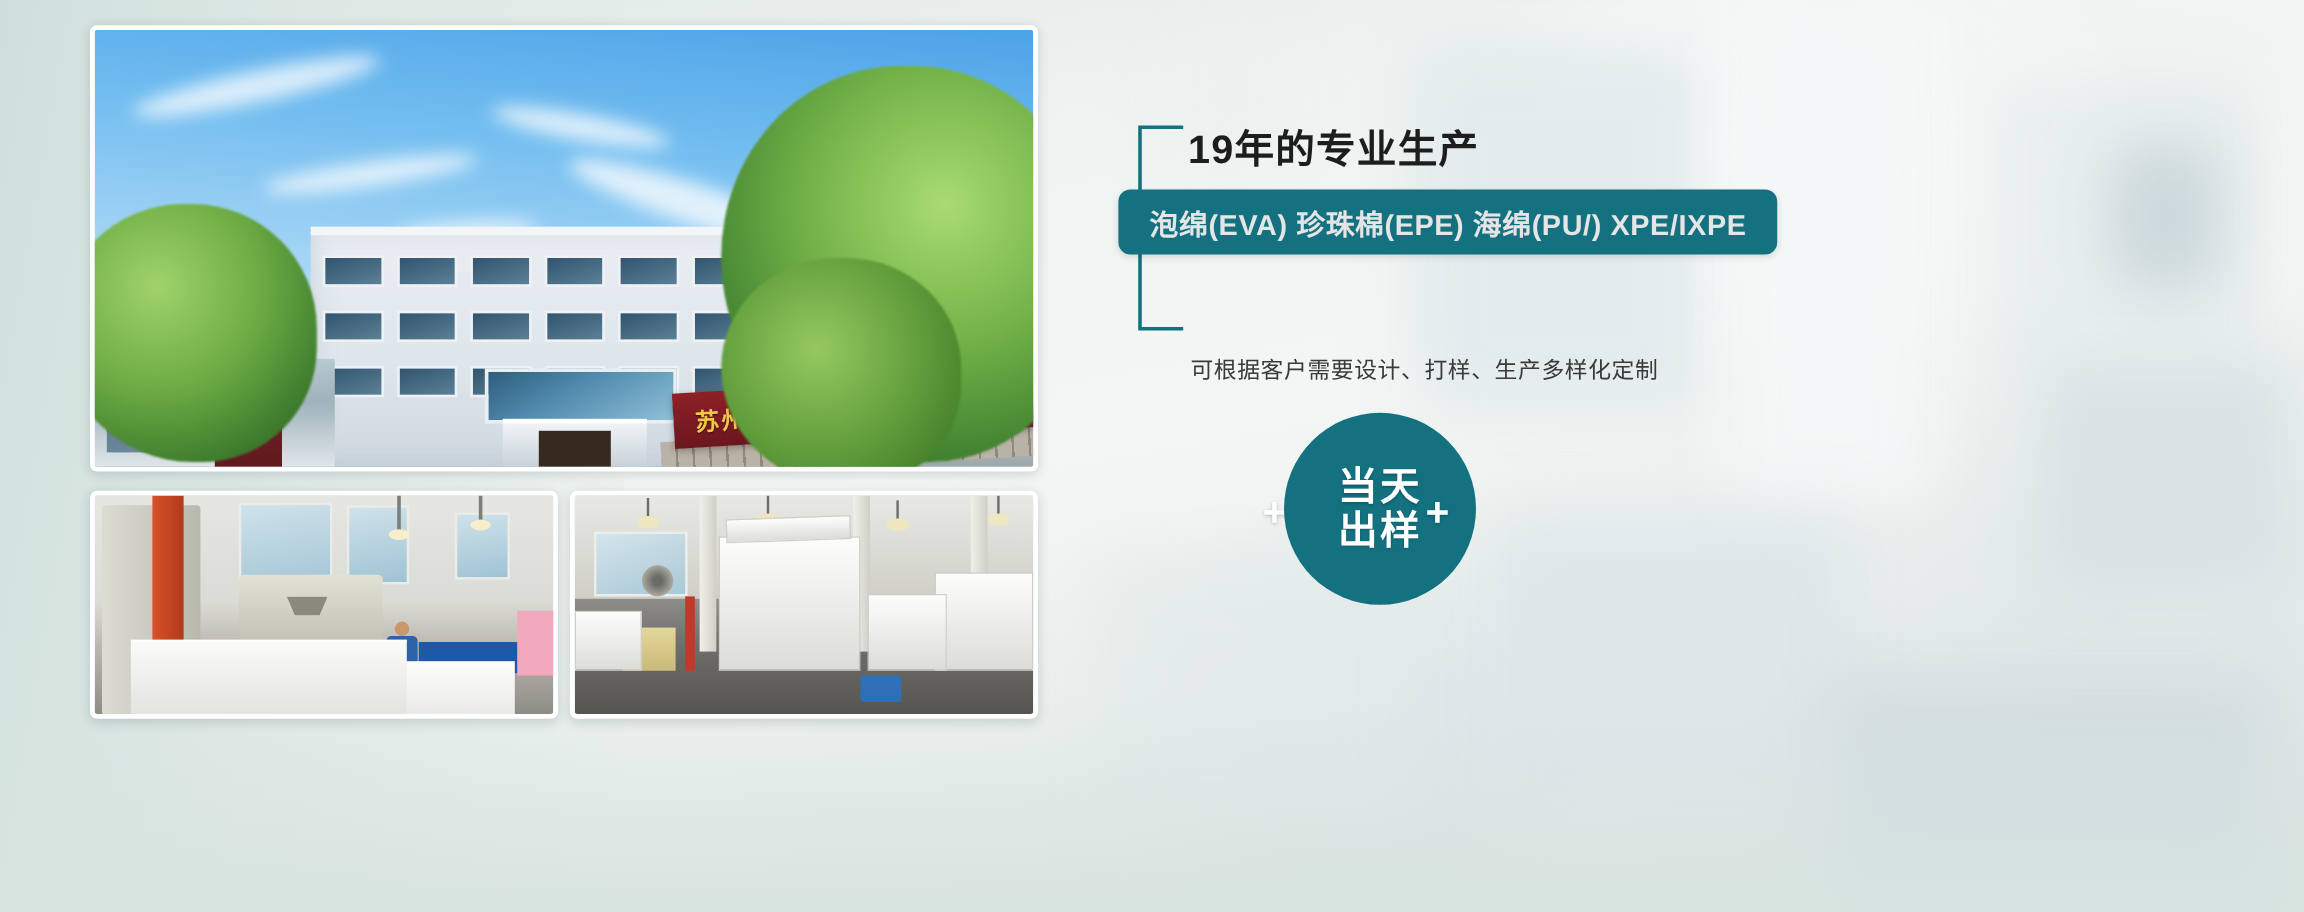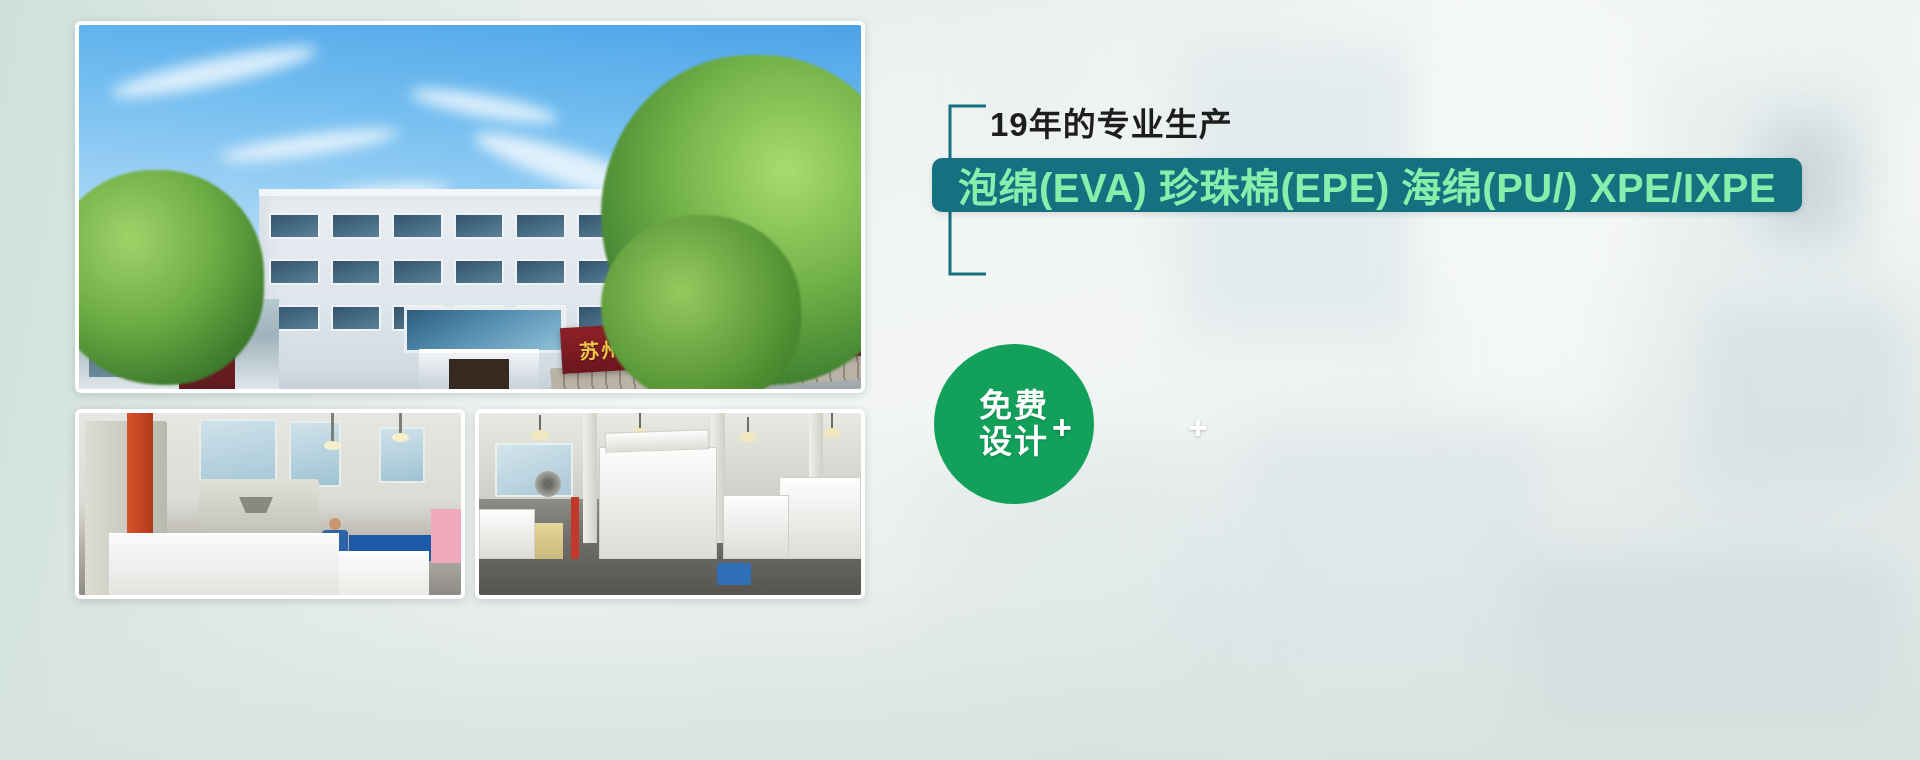--- a/index.html
+++ b/index.html
@@ -243,21 +243,21 @@
 
   .pill {
     position:absolute; left: 20px; top: 158px;
     height: 54px; padding: 0 26px;
     background: #147180;
     border-radius: 10px;
     display: flex; align-items: center;
     box-shadow: 0 2px 6px rgba(0,0,0,.12);
   }
   .pill-text {
-    color: #86efac; font-size: 40px; font-weight: 700; white-space: nowrap;
+    color: #e5e5e5; font-size: 24px; font-weight: 700; white-space: nowrap;
     letter-spacing: .5px;
   }
 
   .headline-bottom {
     position:absolute; left: 78px; top: 240px;
     font-size: 33px; font-weight: 700; color: #1d1d1d; letter-spacing: 1px;
     white-space: nowrap;
   }
 
   .subline {
@@ -419,24 +419,25 @@
       </svg>
     </div>
 
     <div class="headline-top">19年的专业生产</div>
 
     <div class="pill">
       <span class="pill-text">泡绵(EVA) 珍珠棉(EPE) 海绵(PU/)  XPE/IXPE</span>
     </div>
 
 
+    <div class="subline">可根据客户需要设计、打样、生产多样化定制</div>
 
     <div class="circles">
-      <div class="circle c1">
-        <span class="cline">免费</span>
-        <span class="cline">设计</span>
+      <span class="plus p1">+</span>
+      <div class="circle c2">
+        <span class="cline">当天</span>
+        <span class="cline">出样</span>
       </div>
-      <span class="plus p1">+</span>
       <span class="plus p2">+</span>
     </div>
 
   </div>
 </div>
 
 </body></html>

